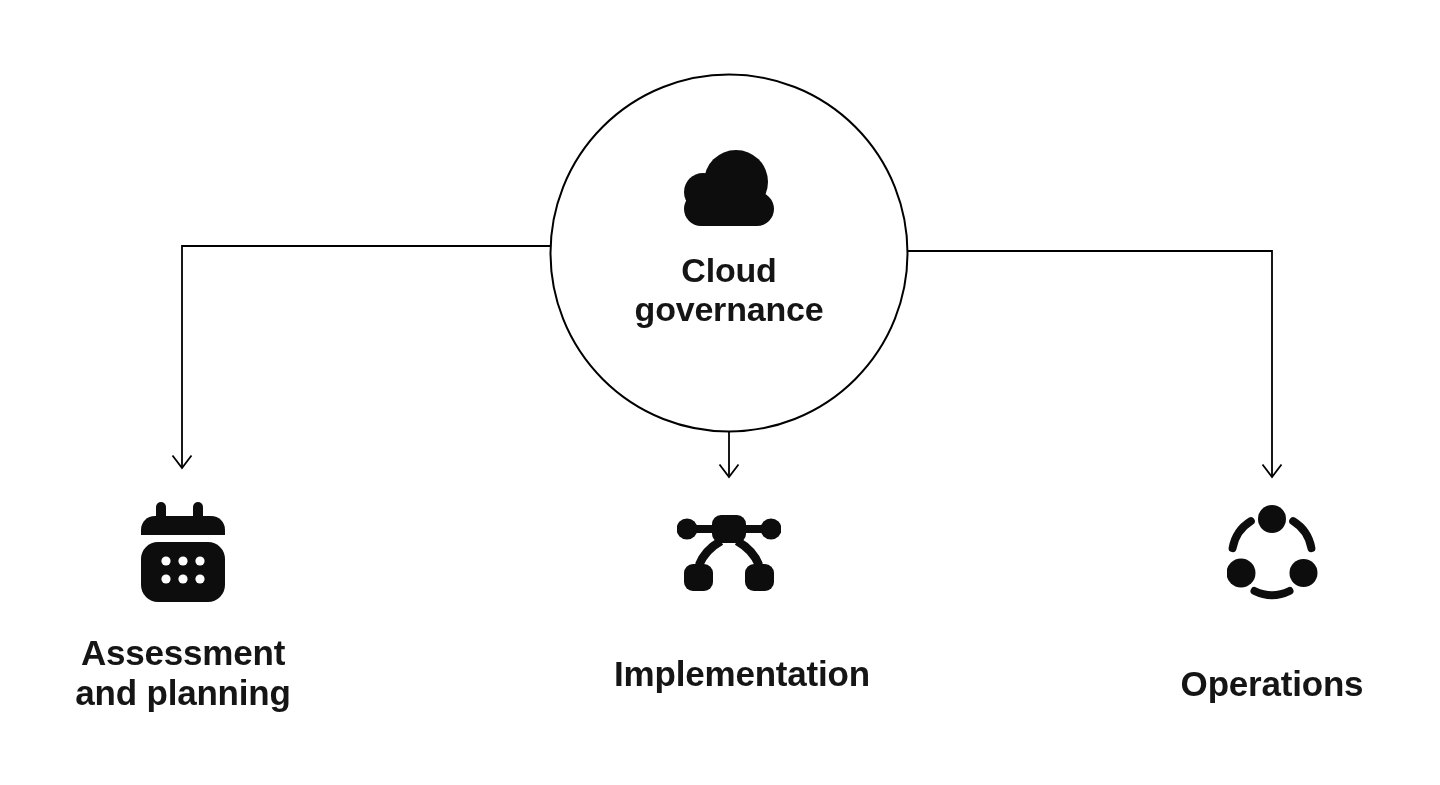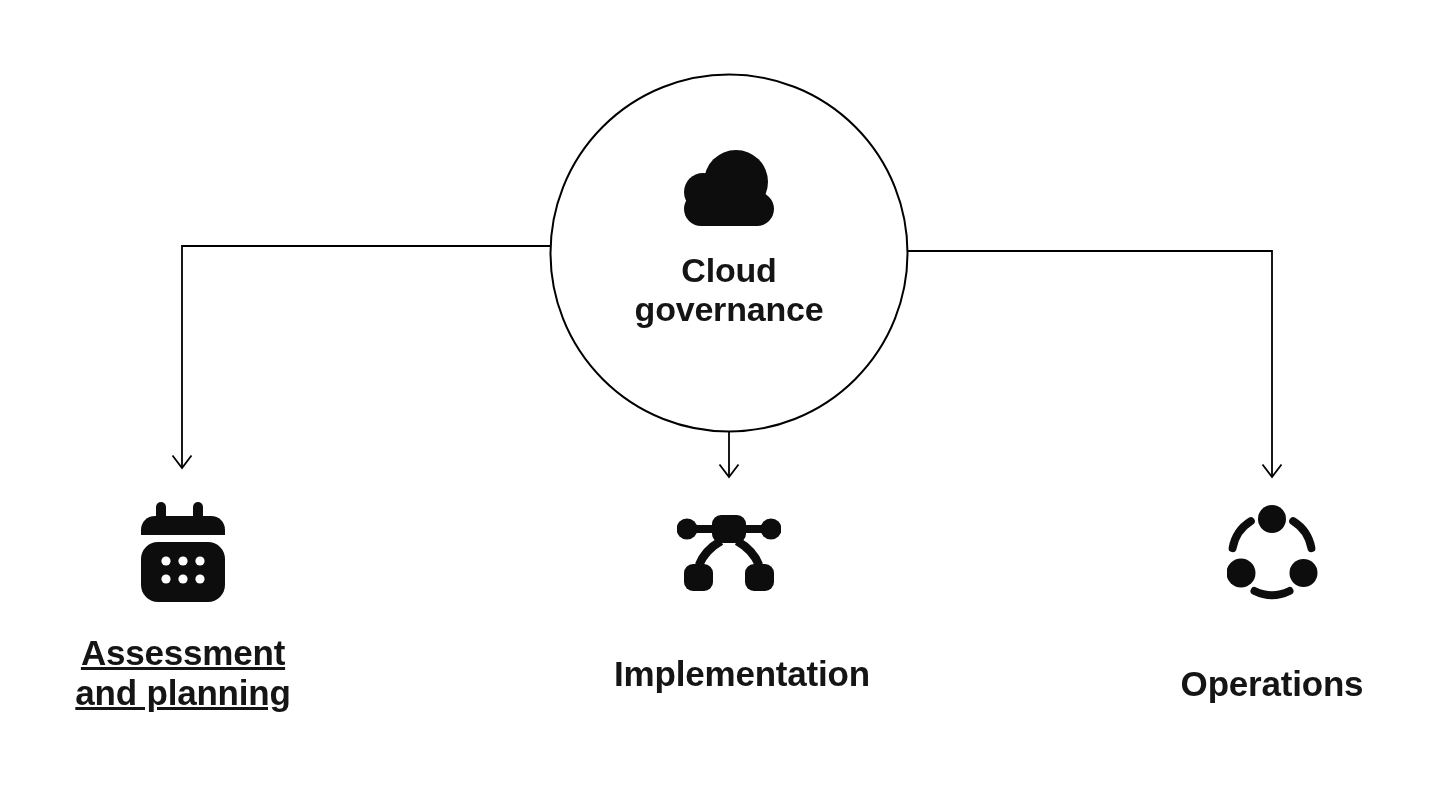--- a/index.html
+++ b/index.html
@@ -18,21 +18,21 @@
     font-weight: 700;
     color: #151515;
     text-align: center;
     letter-spacing: -0.2px;
   }
   .root-label {
     left: 614px; top: 251px; width: 230px;
     font-size: 34px; line-height: 39px;
   }
   .branch-label { font-size: 35px; line-height: 40px; }
-  .label-assessment { left: 73px;  top: 633px; width: 220px; text-decoration: underline; }
+  .label-assessment { left: 73px;  top: 633px; width: 220px; }
   .label-implementation { left: 592px; top: 654px; width: 300px; }
   .label-operations { left: 1152px; top: 664px; width: 240px; }
   .icon-cloud    { left: 684px;  top: 150px; }
   .icon-calendar { left: 141px;  top: 502px; }
   .icon-vector   { left: 677px;  top: 514px; }
   .icon-share    { left: 1227px; top: 503px; }
 </style>
 </head>
 <body>
 

